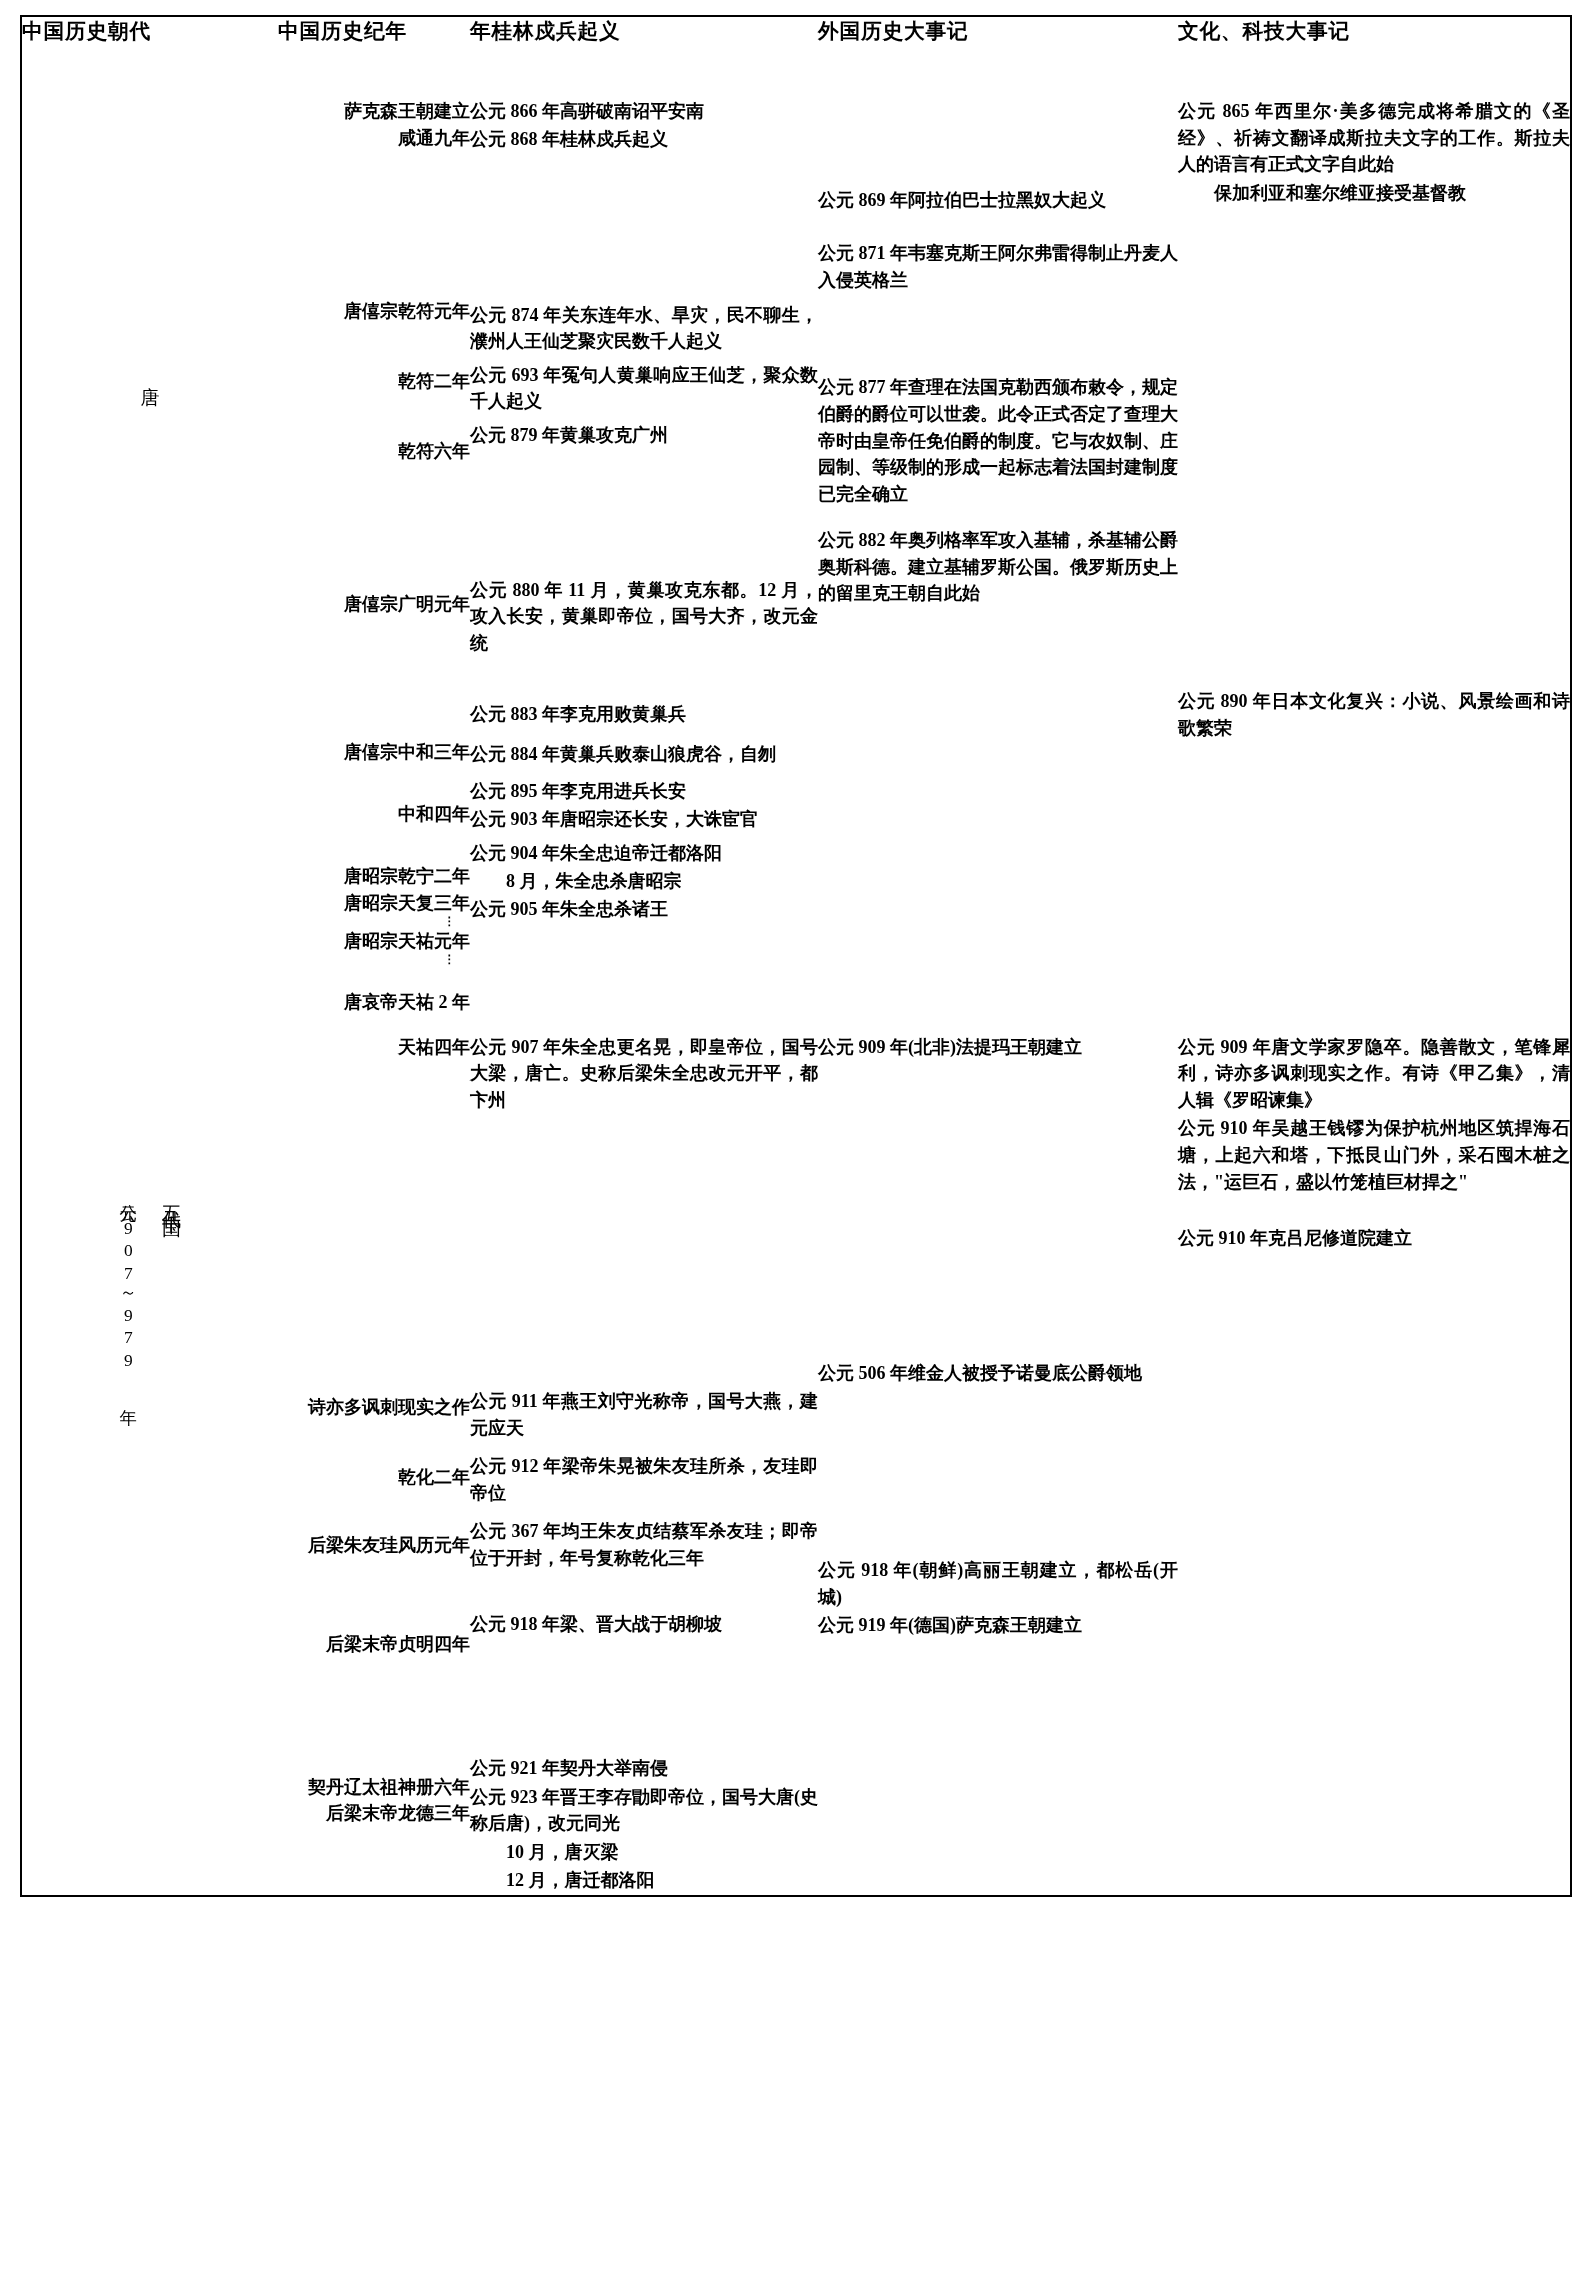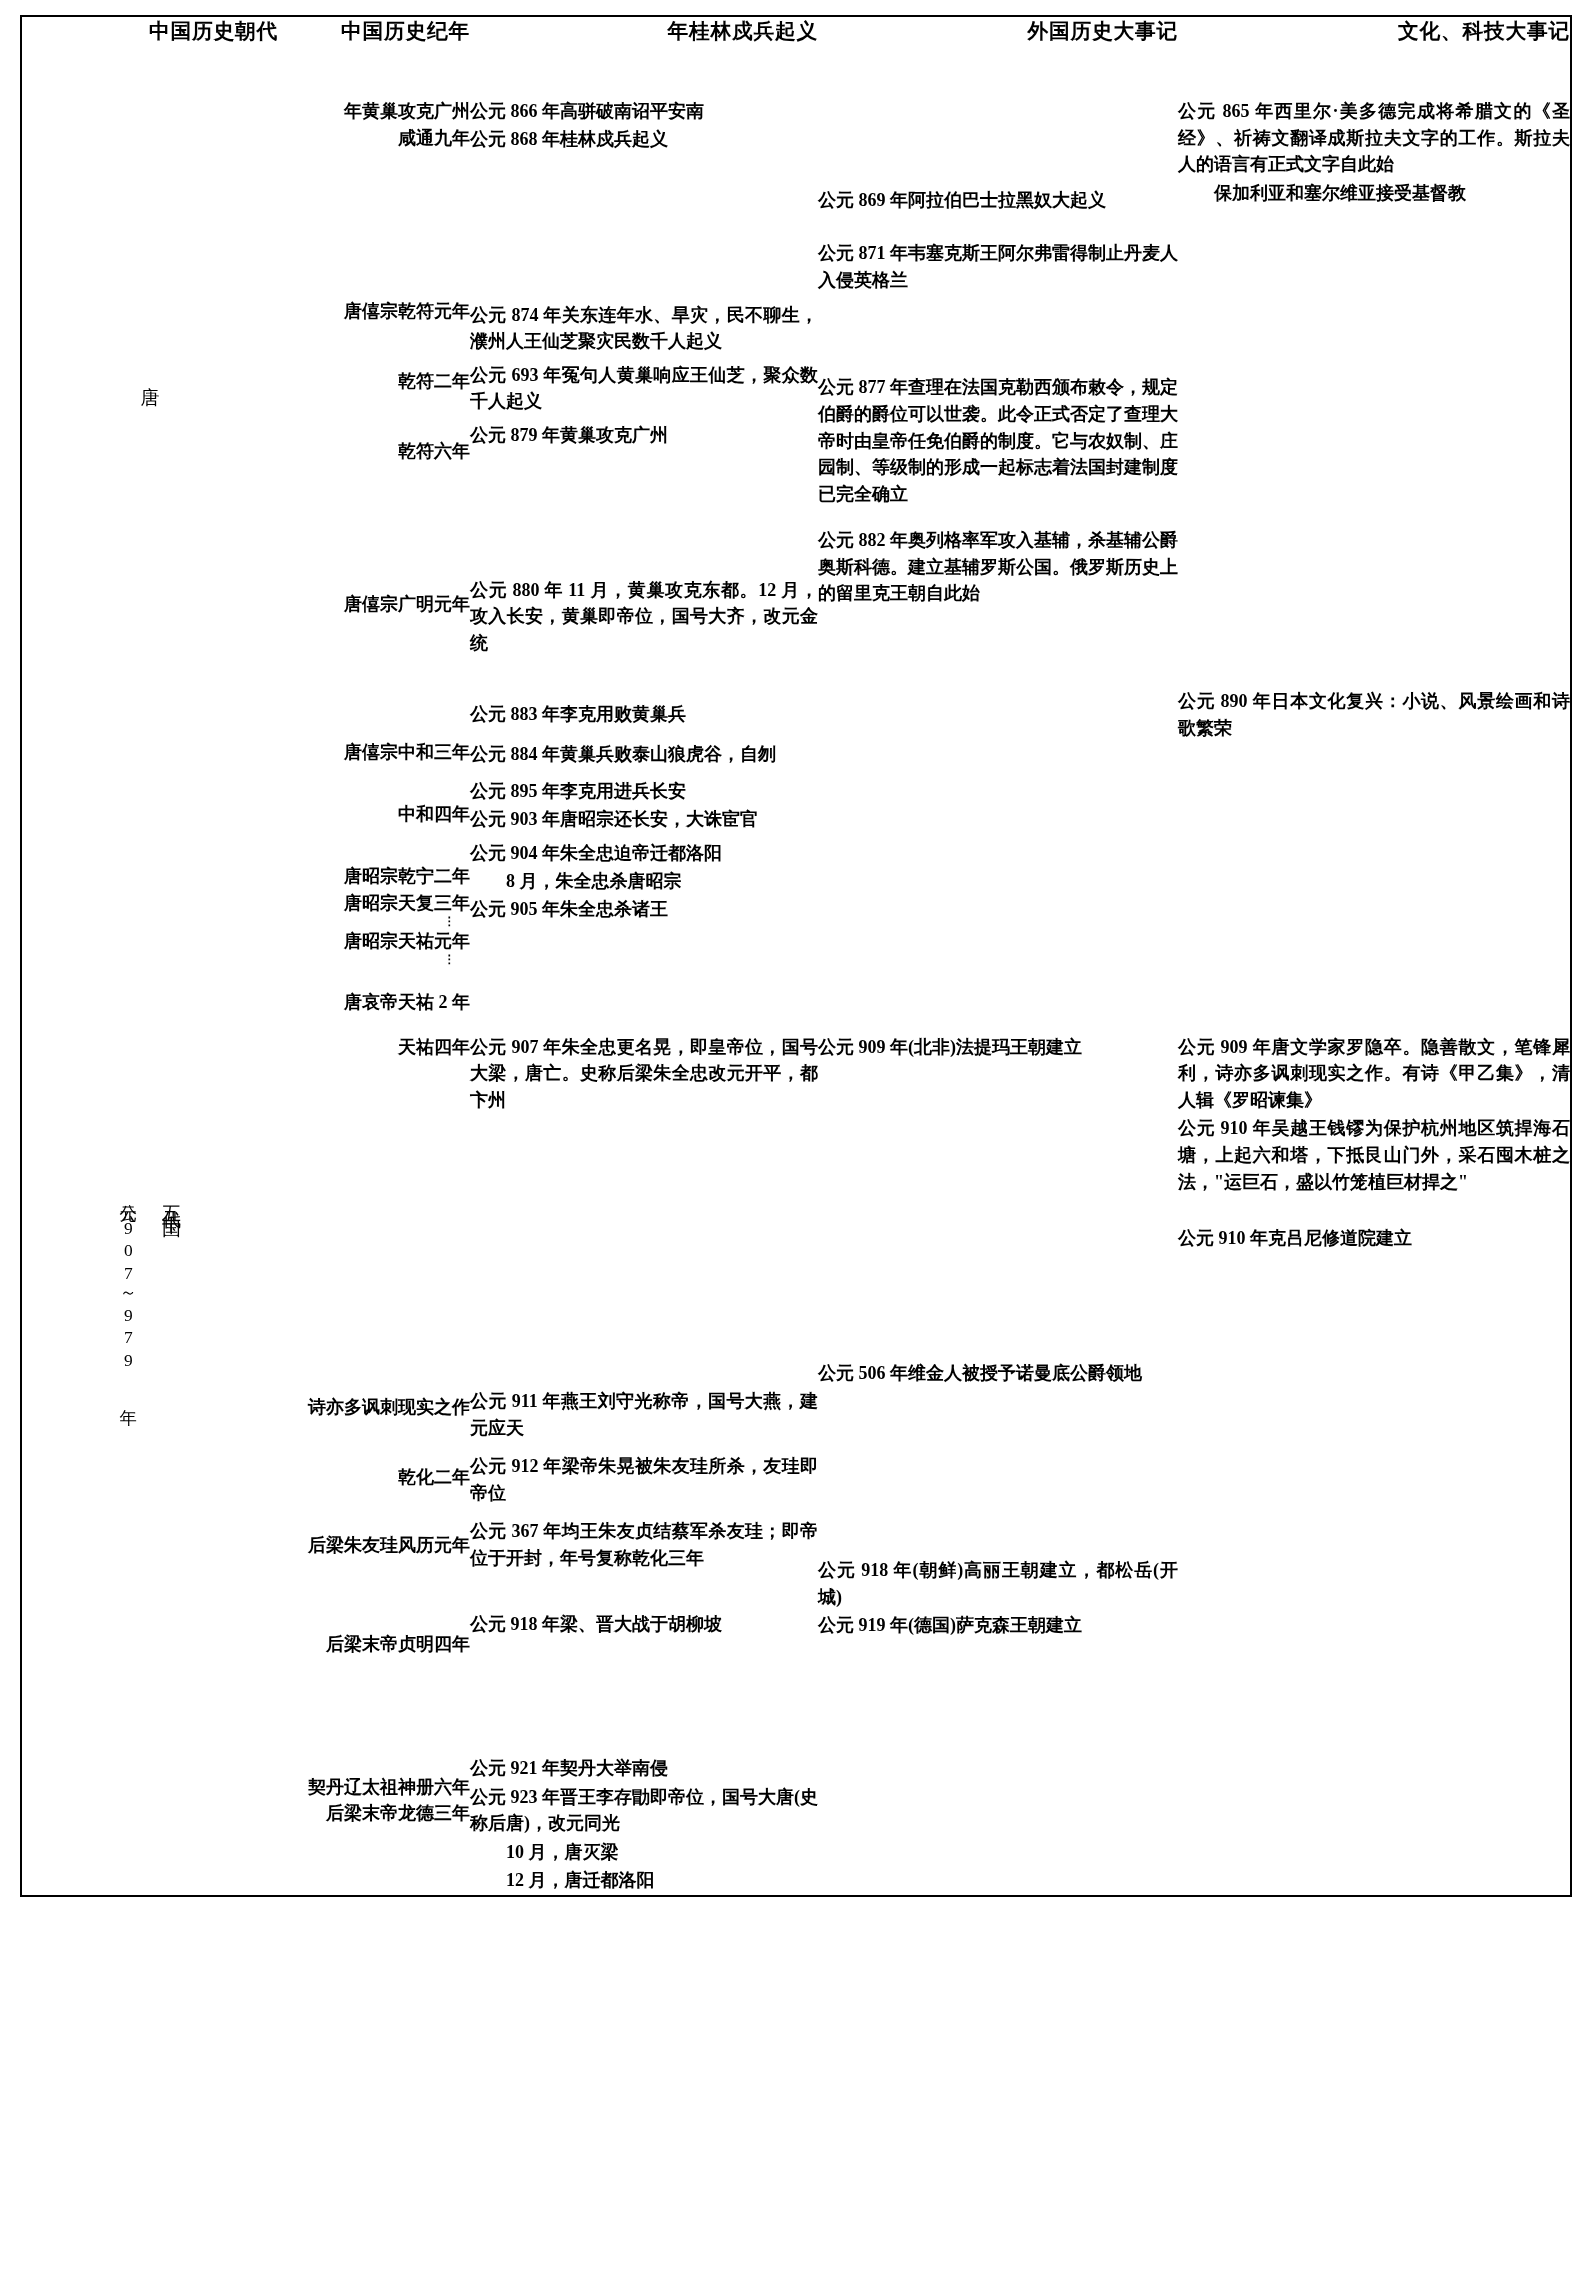--- a/index.html
+++ b/index.html
@@ -37,21 +37,21 @@
     padding: 0;
   }
   
   .frame {
     border-top: 2.5px solid #000;
     border-bottom: 2.5px solid #000;
     border-left: 2.5px solid #000;
     border-right: 2.5px solid #000;
   }
   thead th {
-    text-align: right;
+    text-align: left;
     font-weight: bold;
     font-size: 20.7px;
     letter-spacing: 0.8px;
     padding: 10px 3.3px 11.6px 3.3px;
     border-right: 1.7px solid #000;
     border-bottom: 2.5px solid #000;
   }
   thead th:last-child { border-right: 0; }
 
   tbody td {
@@ -152,21 +152,21 @@
       <tr>
 
         <td class="dyn-cell" style="height:0.8px;">
           <div class="dyn-wrap" style="height:728px;">
             <div class="dyn-label" style="top:339px;">唐</div>
           </div>
         </td>
 
         <td class="cell-pad era">
           <div style="height:53px;"></div>
-          <div class="era-line">年黄巢攻克广州</div>
+          <div class="era-line">萨克森王朝建立</div>
           <div class="era-line">咸通九年</div>
           <div style="height:147px;"></div>
           <div class="era-line">唐僖宗乾符元年</div>
           <div style="height:43px;"></div>
           <div class="era-line">乾符二年</div>
           <div style="height:43px;"></div>
           <div class="era-line">乾符六年</div>
           <div style="height:127px;"></div>
           <div class="era-line">唐僖宗广明元年</div>
           <div style="height:121px;"></div>

